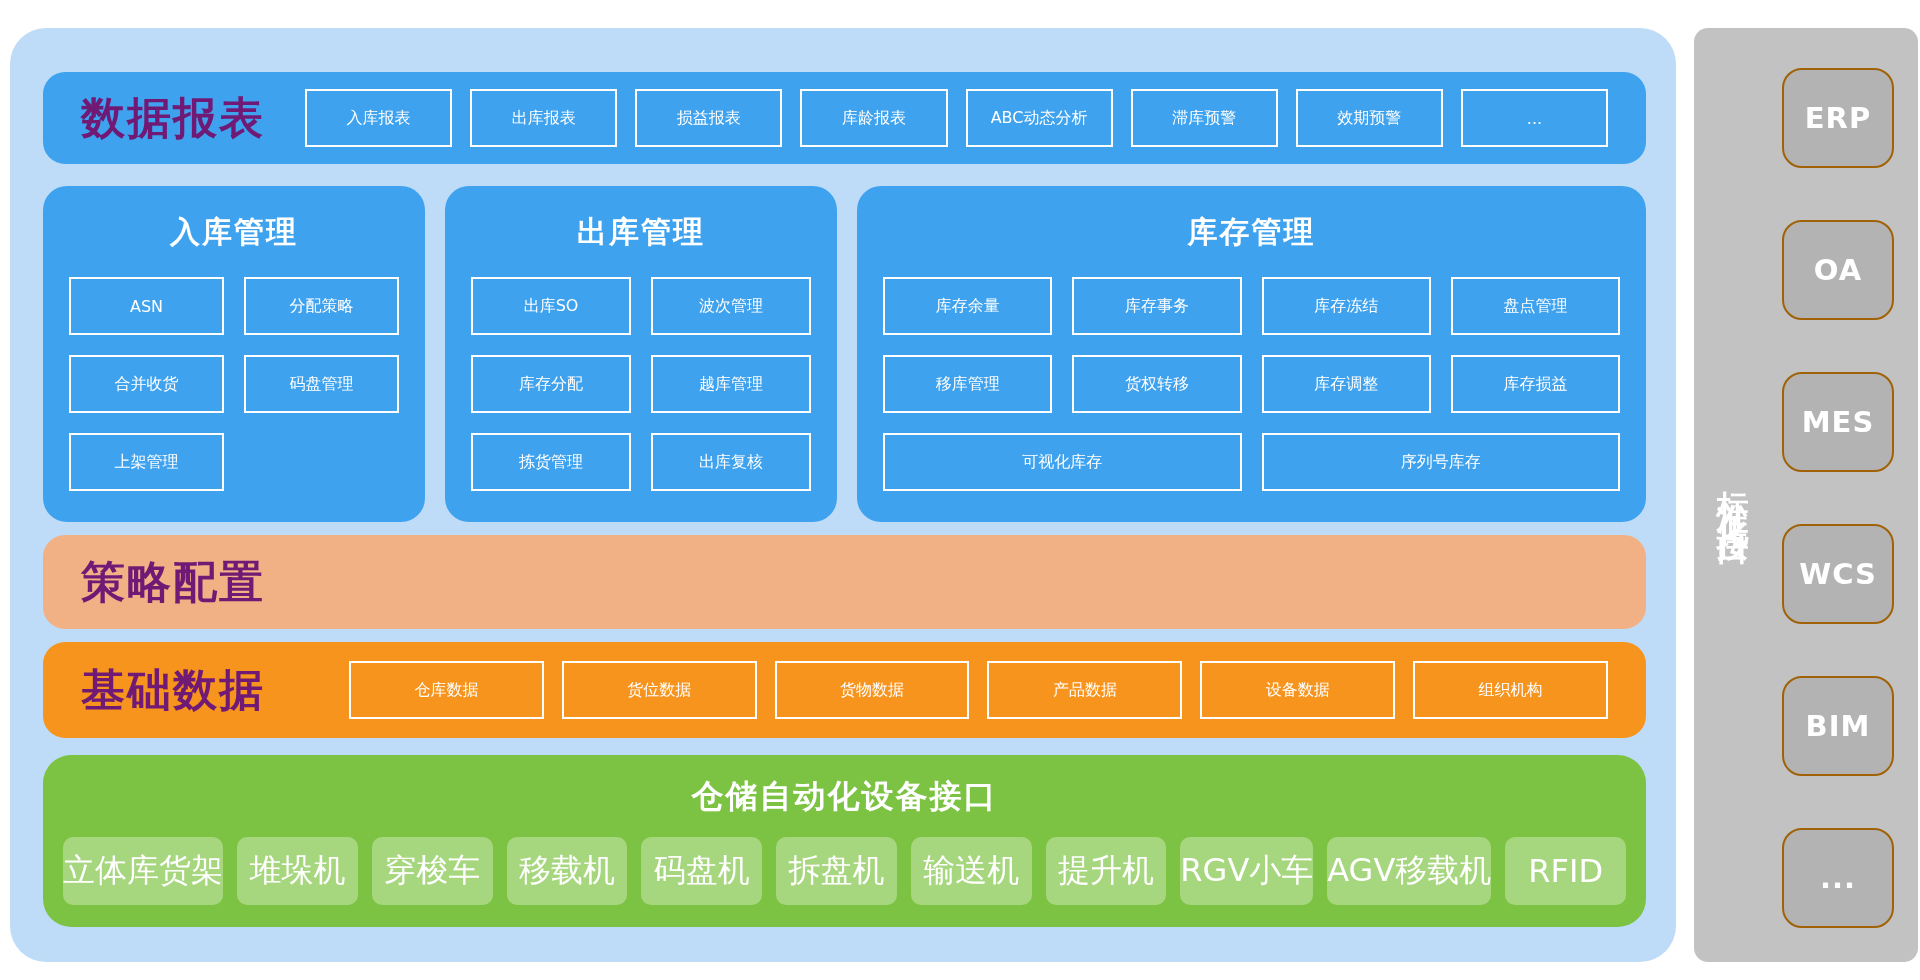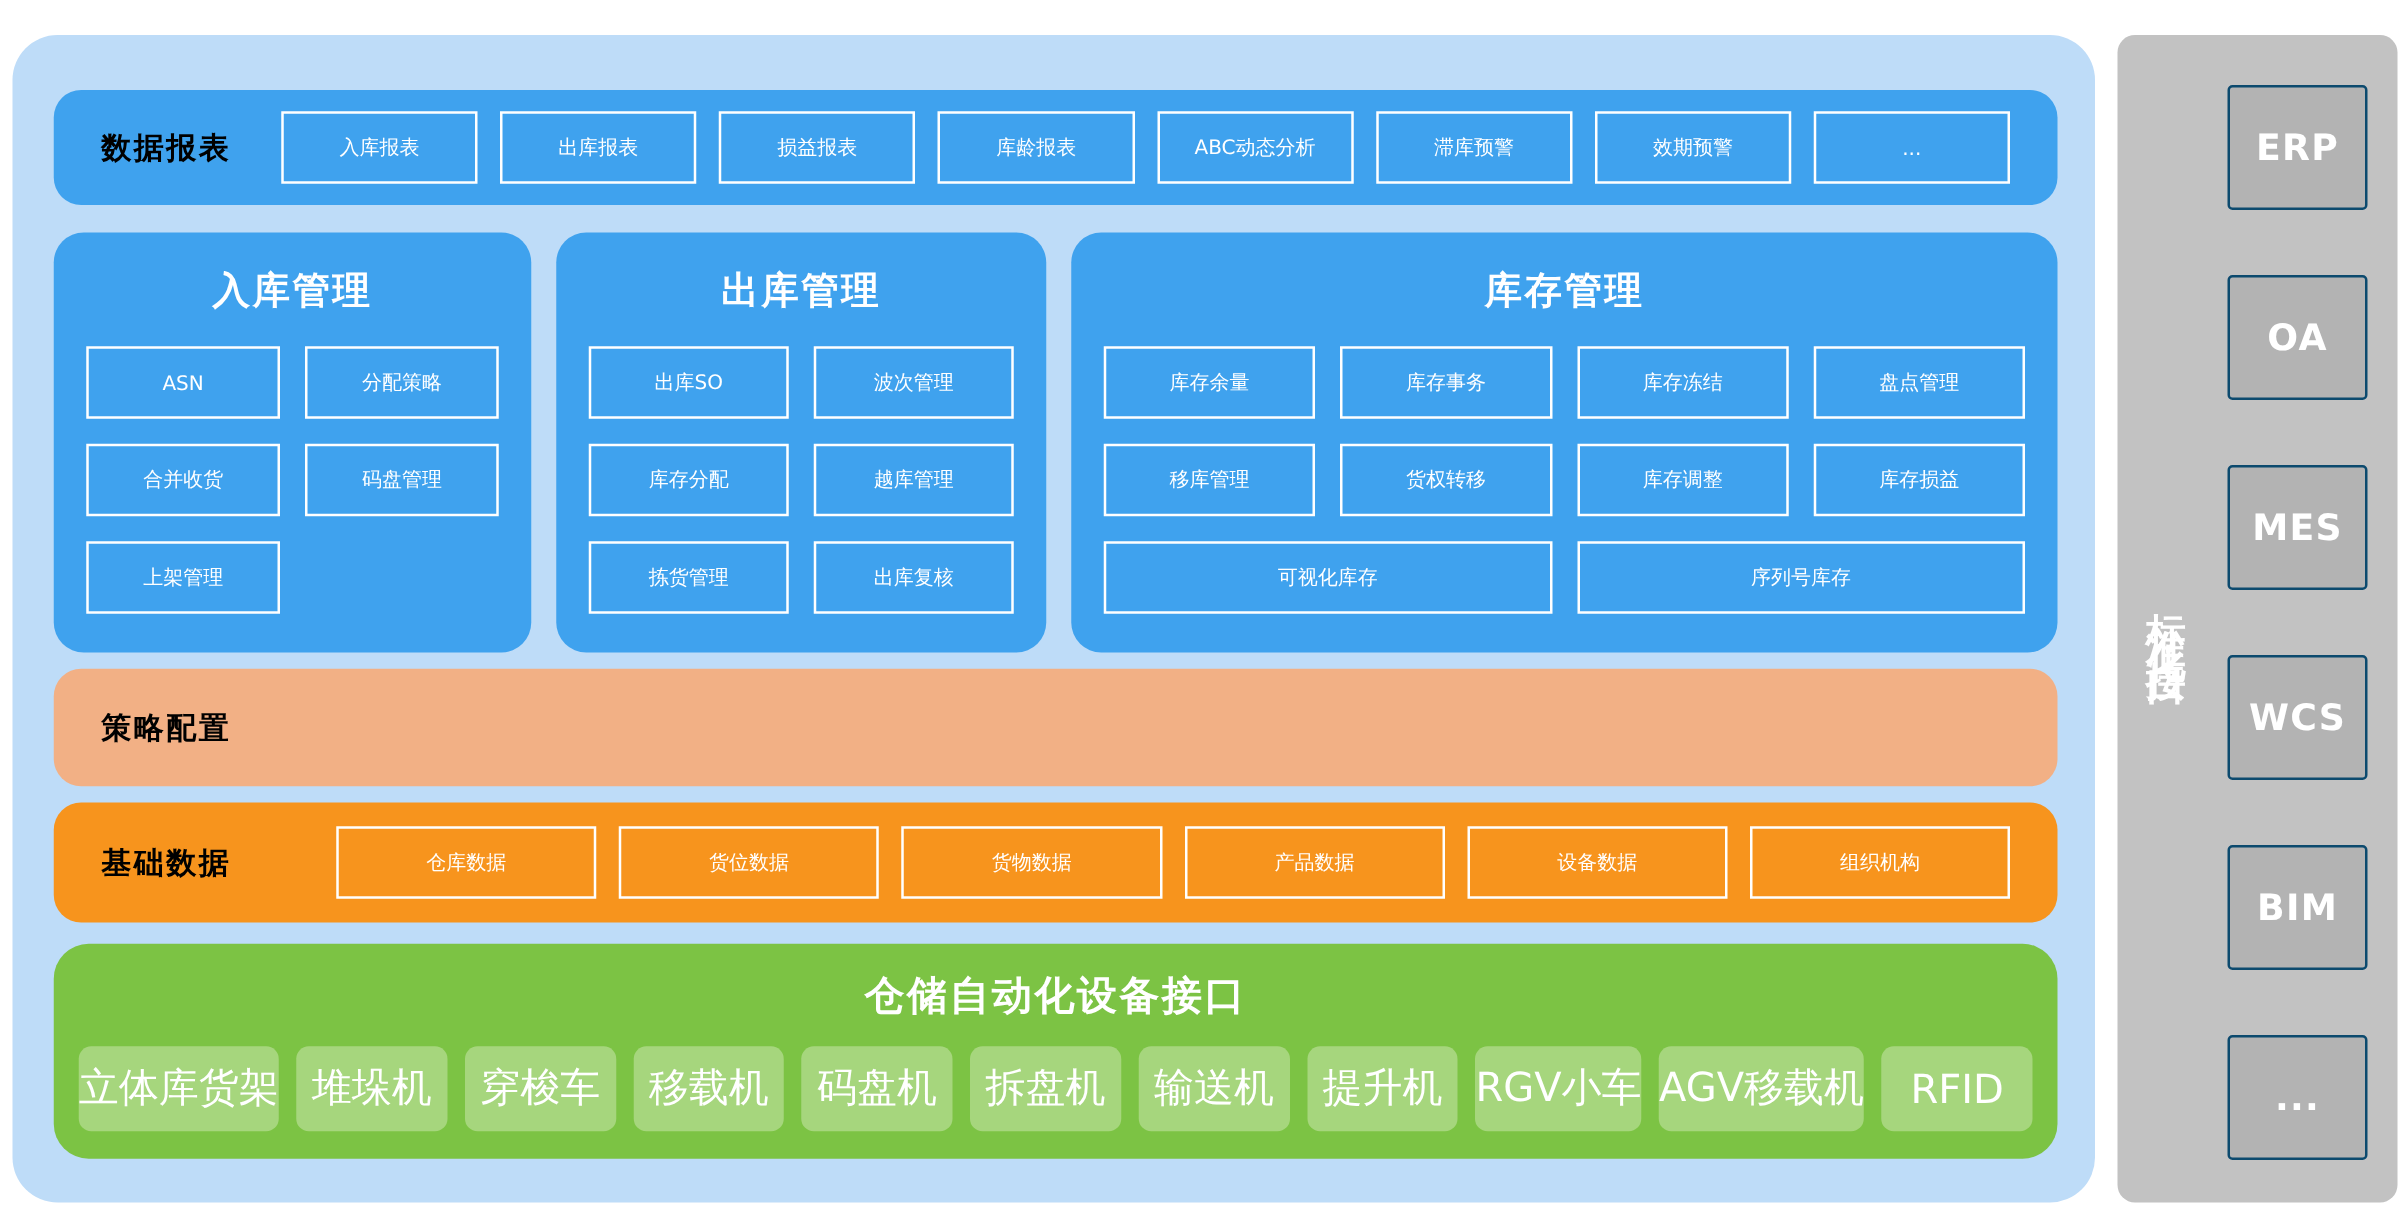--- a/index.html
+++ b/index.html
@@ -12,21 +12,21 @@
     position:absolute;left:10px;top:28px;width:1666px;height:934px;
     background:#BEDCF8;border-radius:36px;box-sizing:border-box;
     padding:44px 30px 0 33px;display:flex;flex-direction:column;
   }
   
   .bar{
     border-radius:22px;display:flex;align-items:center;
     padding:0 38px;box-sizing:border-box;flex:none;
   }
   .bar-label{
-    color:#000000;font-weight:bold;font-size:24px;white-space:nowrap;
+    color:#701a75;font-weight:bold;font-size:44px;white-space:nowrap;
     margin-right:40px;letter-spacing:2px;
   }
   .bar-boxes{display:flex;gap:18px;flex:1;align-items:center;}
   .wbox{
     border:2px solid #ffffff;color:#ffffff;font-size:16px;height:58px;
     display:flex;align-items:center;justify-content:center;
     padding:0 10px;box-sizing:border-box;white-space:nowrap;flex:1 1 0;
   }
   .bar.blue{background:#3FA2EE;height:92px;}
   .bar.peach{background:#F2B085;height:94px;margin-top:13px;}
@@ -73,22 +73,22 @@
   .side-title{width:78px;display:flex;align-items:center;justify-content:center;}
   .side-title span{
     writing-mode:vertical-rl;text-orientation:upright;
     color:#fff;font-weight:bold;font-size:32px;letter-spacing:12px;
   }
   .side-boxes{
     flex:1;display:flex;flex-direction:column;justify-content:space-between;
     padding:40px 14px 34px 0;box-sizing:border-box;align-items:center;
   }
   .sbox{
-    width:108px;height:96px;background:#B3B3B3;border:2px solid #0c4a6e;
-    border-radius:4px;color:#fff;font-weight:600;font-size:29px;
+    width:108px;height:96px;background:#B3B3B3;border:2px solid #a16207;
+    border-radius:20px;color:#fff;font-weight:600;font-size:29px;
     display:flex;align-items:center;justify-content:center;letter-spacing:1px;
   }
 </style>
 </head>
 <body>
 
 <div class="main">
 
   <div class="bar blue">
     <div class="bar-label">数据报表</div>

